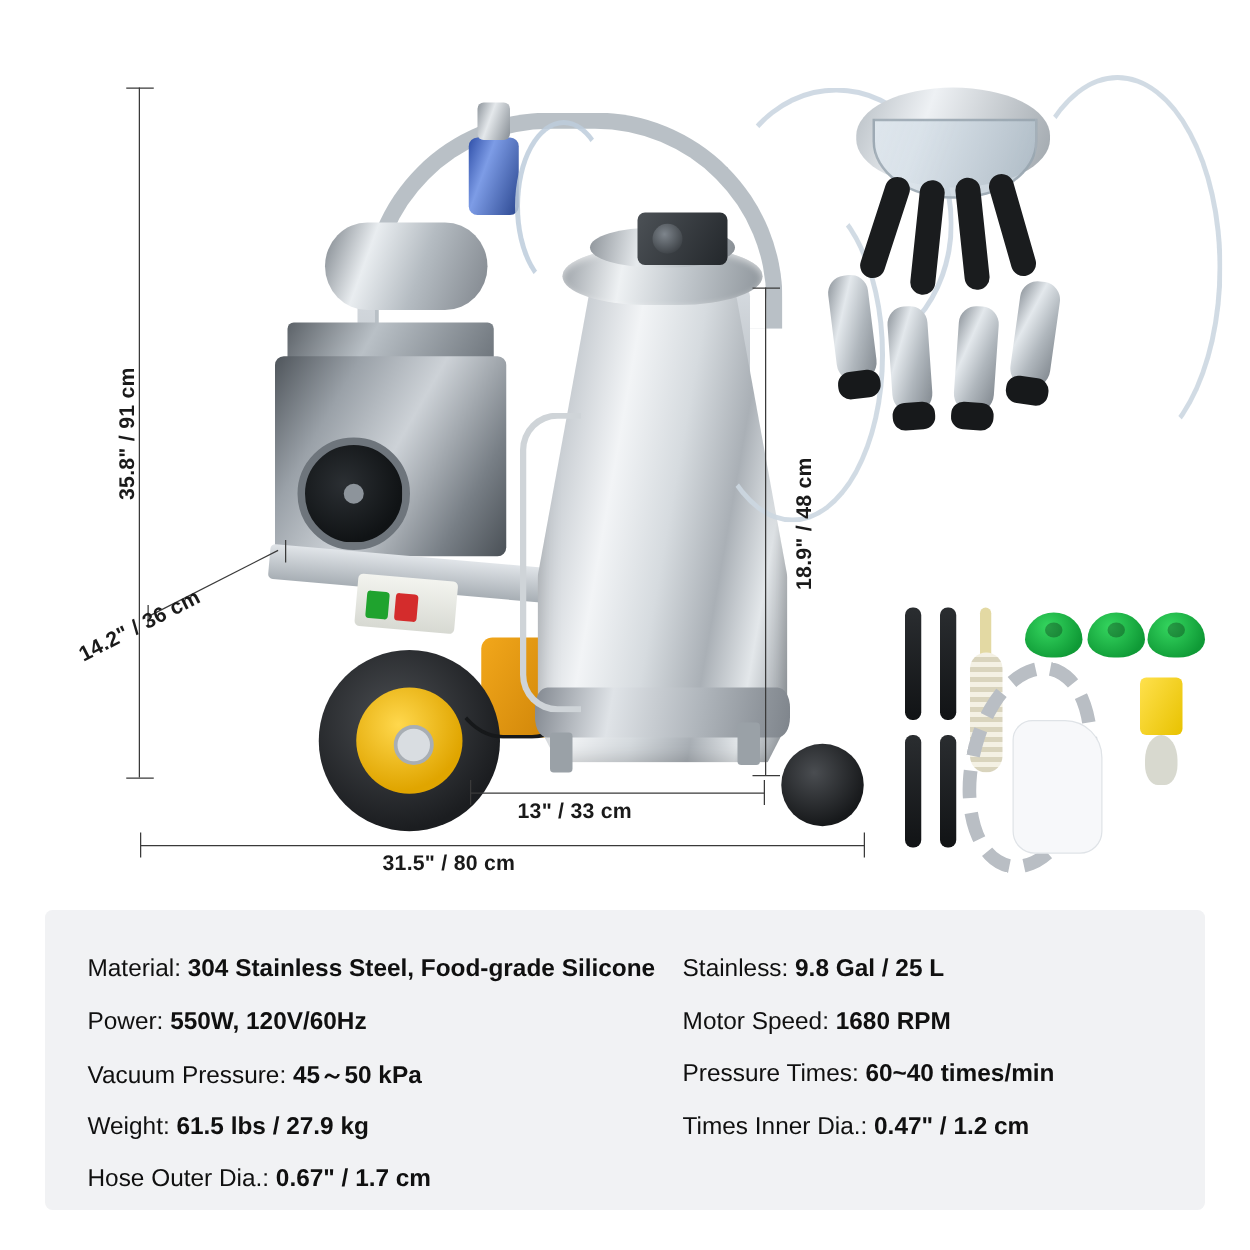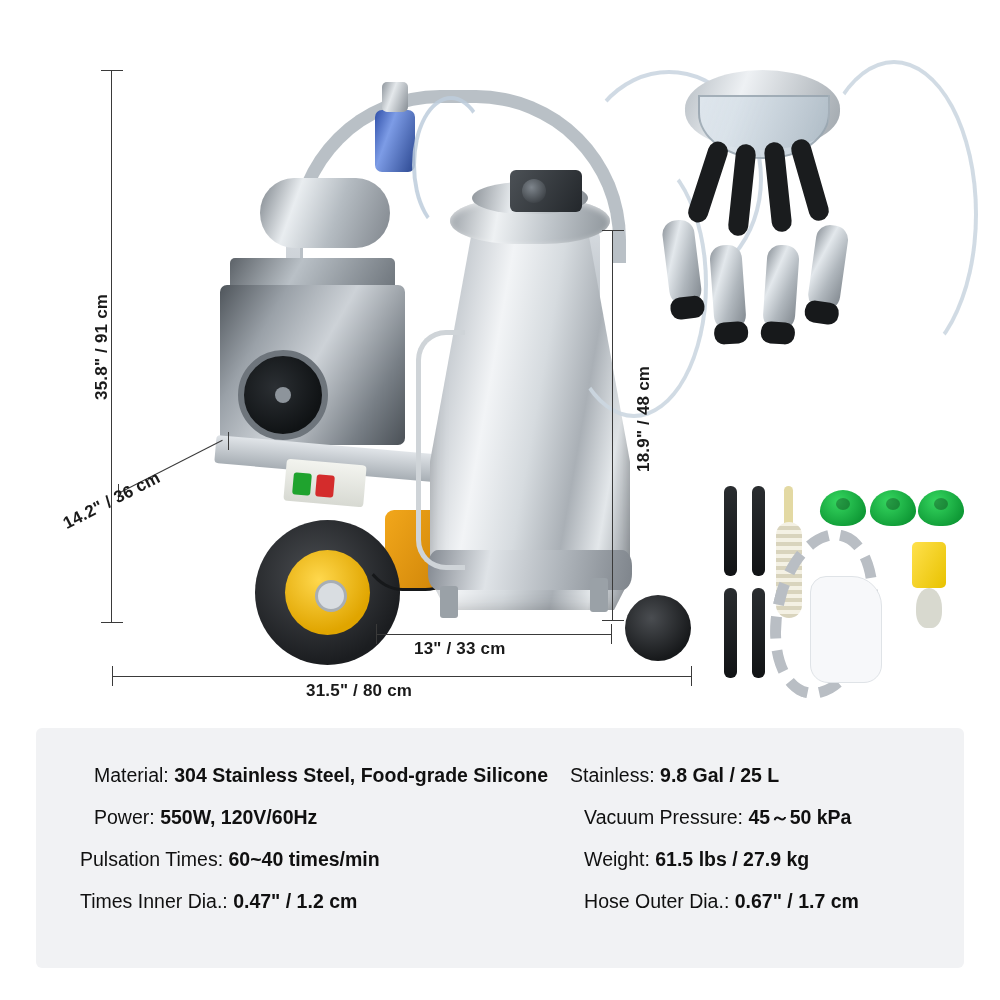--- a/index.html
+++ b/index.html
@@ -185,21 +185,21 @@
     background:#f1f2f4;border-radius:6px;
   }
   .spec-grid{
     position:absolute;inset:0;padding:26px 34px 0 34px;box-sizing:border-box;
     display:grid;grid-template-columns:1fr 1fr;grid-auto-rows:42px;
     column-gap:12px;align-items:center;
   }
   .spec-cell{font-size:19.5px;color:#101010;white-space:nowrap;}
   .spec-label{font-weight:400;}
   .spec-value{font-weight:700;}
-  .col-left{justify-self:start;margin-left:24px;}
+  .col-left{justify-self:start;}
   .col-right{justify-self:start;padding-left:10px;}
 </style>
 </head>
 <body>
 
 <div class="stage">
 
   <div class="machine">
 
     <div class="frame-arc"></div>
@@ -309,27 +309,31 @@
       </div>
       <div class="spec-cell col-right">
         <span class="spec-label">Stainless:</span>
         <span class="spec-value">9.8 Gal / 25 L</span>
       </div>
 
       <div class="spec-cell col-left">
         <span class="spec-label">Power:</span>
         <span class="spec-value">550W, 120V/60Hz</span>
       </div>
+      <div class="spec-cell col-right">
+        <span class="spec-label">Motor Speed:</span>
+        <span class="spec-value">1680 RPM</span>
+      </div>
 
       <div class="spec-cell col-left">
         <span class="spec-label">Vacuum Pressure:</span>
         <span class="spec-value">45～50 kPa</span>
       </div>
       <div class="spec-cell col-right">
-        <span class="spec-label">Pulsation Times:</span>
+        <span class="spec-label">Pressure Times:</span>
         <span class="spec-value">60~40 times/min</span>
       </div>
 
       <div class="spec-cell col-left">
         <span class="spec-label">Weight:</span>
         <span class="spec-value">61.5 lbs / 27.9 kg</span>
       </div>
       <div class="spec-cell col-right">
         <span class="spec-label">Times Inner Dia.:</span>
         <span class="spec-value">0.47" / 1.2 cm</span>

